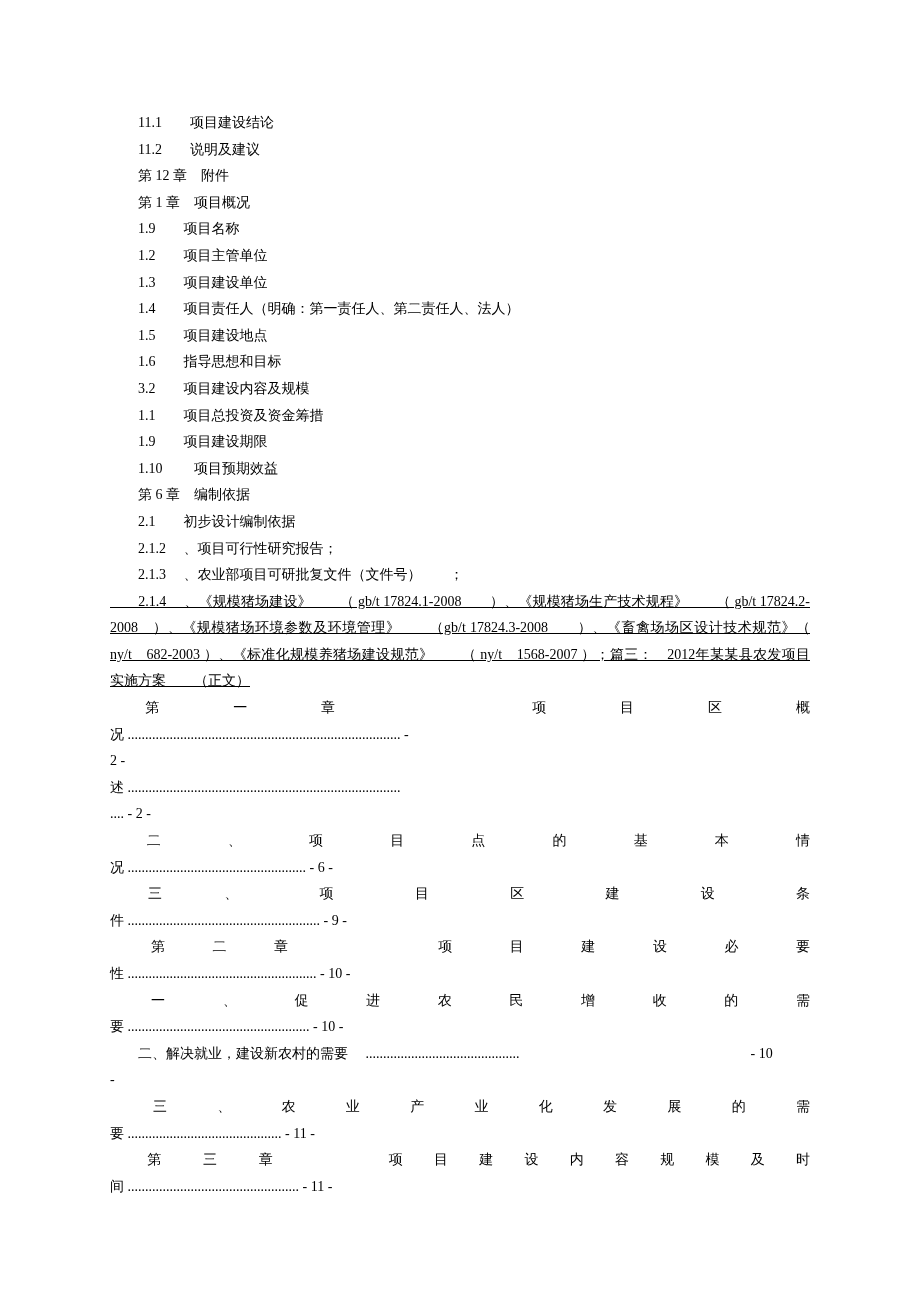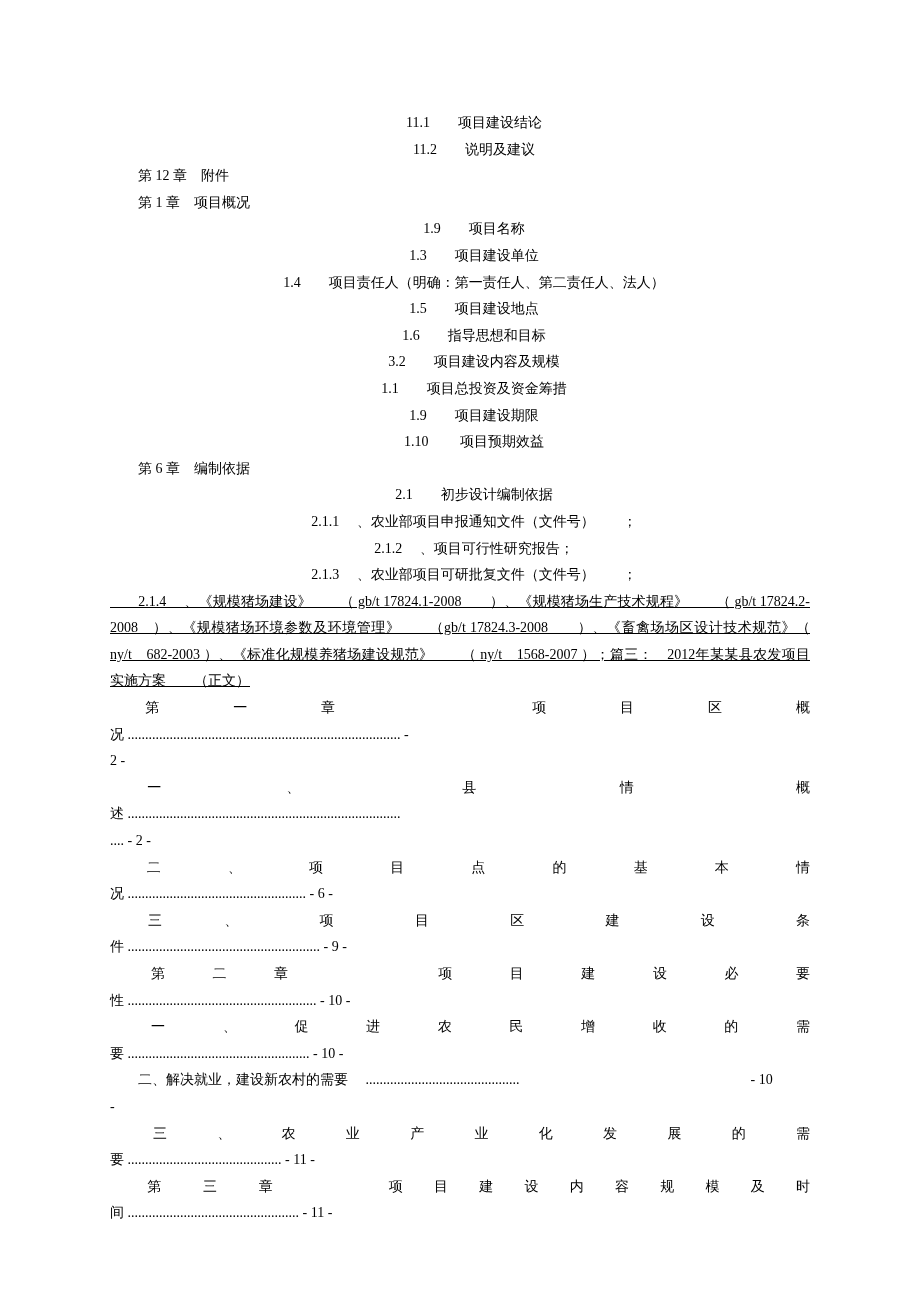--- a/index.html
+++ b/index.html
@@ -13,58 +13,57 @@
   }
   .page {
     width: 920px;
     min-height: 1303px;
     box-sizing: border-box;
     padding: 110px 110px 110px 110px;
   }
   .line {
     display: block;
   }
-  .indent1 { text-indent: 2em; text-align: center; }
+  .indent1 { text-indent: 2em; }
   .justify {
     text-align: justify;
     text-align-last: justify;
   }
 </style>
 </head>
 <body>
 
 <div class="page">
 
   <span class="line indent1">11.1　　项目建设结论</span>
   <span class="line indent1">11.2　　说明及建议</span>
   <span class="line">　　第 12 章　附件</span>
   <span class="line">　　第 1 章　项目概况</span>
   <span class="line indent1">1.9　　项目名称</span>
+  <span class="line indent1">1.2　　项目主管单位</span>
   <span class="line indent1">1.3　　项目建设单位</span>
   <span class="line indent1">1.4　　项目责任人（明确：第一责任人、第二责任人、法人）</span>
   <span class="line indent1">1.5　　项目建设地点</span>
   <span class="line indent1">1.6　　指导思想和目标</span>
   <span class="line indent1">3.2　　项目建设内容及规模</span>
   <span class="line indent1">1.1　　项目总投资及资金筹措</span>
   <span class="line indent1">1.9　　项目建设期限</span>
   <span class="line indent1">1.10　　 项目预期效益</span>
   <span class="line">　　第 6 章　编制依据</span>
   <span class="line indent1">2.1　　初步设计编制依据</span>
-  <span class="line indent1">2.1.1　 、农业部项目申报通知文件（文件号）　　；</span>
   <span class="line indent1">2.1.2　 、项目可行性研究报告；</span>
   <span class="line indent1">2.1.3　 、农业部项目可研批复文件（文件号）　　；</span>
 
   <div class="line" style="text-align:justify;text-decoration:underline;">　　2.1.4　 、《规模猪场建设》　　（ gb/t 17824.1-2008　　）、《规模猪场生产技术规程》　　（ gb/t 17824.2-2008　）、《规模猪场环境参数及环境管理》　　（gb/t 17824.3-2008　　）、《畜禽场场区设计技术规范》（ ny/t　682-2003 ）、《标准化规模养猪场建设规范》　　（ ny/t　1568-2007 ）；篇三：　2012年某某县农发项目实施方案　　（正文）</div>
 
 
   <div class="line justify">　　第　　　　一　　　　章　　　　　　　　　　　项　　　　目　　　　区　　　　概</div>
   <span class="line">况 .............................................................................. -</span>
   <span class="line">2 -</span>
 
-  <div class="line justify">　　一　　　　　　 、　　　　　　　　 县　　　　　　　 情　　　　　　　　 概</div>
   <span class="line">述 ..............................................................................</span>
   <span class="line">.... - 2 -</span>
 
   <div class="line justify">　　二　　　 、　　　 项　　　 目　　　 点　　　 的　　　 基　　　 本　　　 情</div>
   <span class="line">况 ................................................... - 6 -</span>
 
   <div class="line justify">　　三　　　、　　　　项　　　　目　　　　区　　　　建　　　　设　　　　条</div>
   <span class="line">件 ....................................................... - 9 -</span>
 
   <div class="line justify">　　第　　二　　章　　　　　　　项　　 目　　 建　　 设　　 必　　 要</div>

